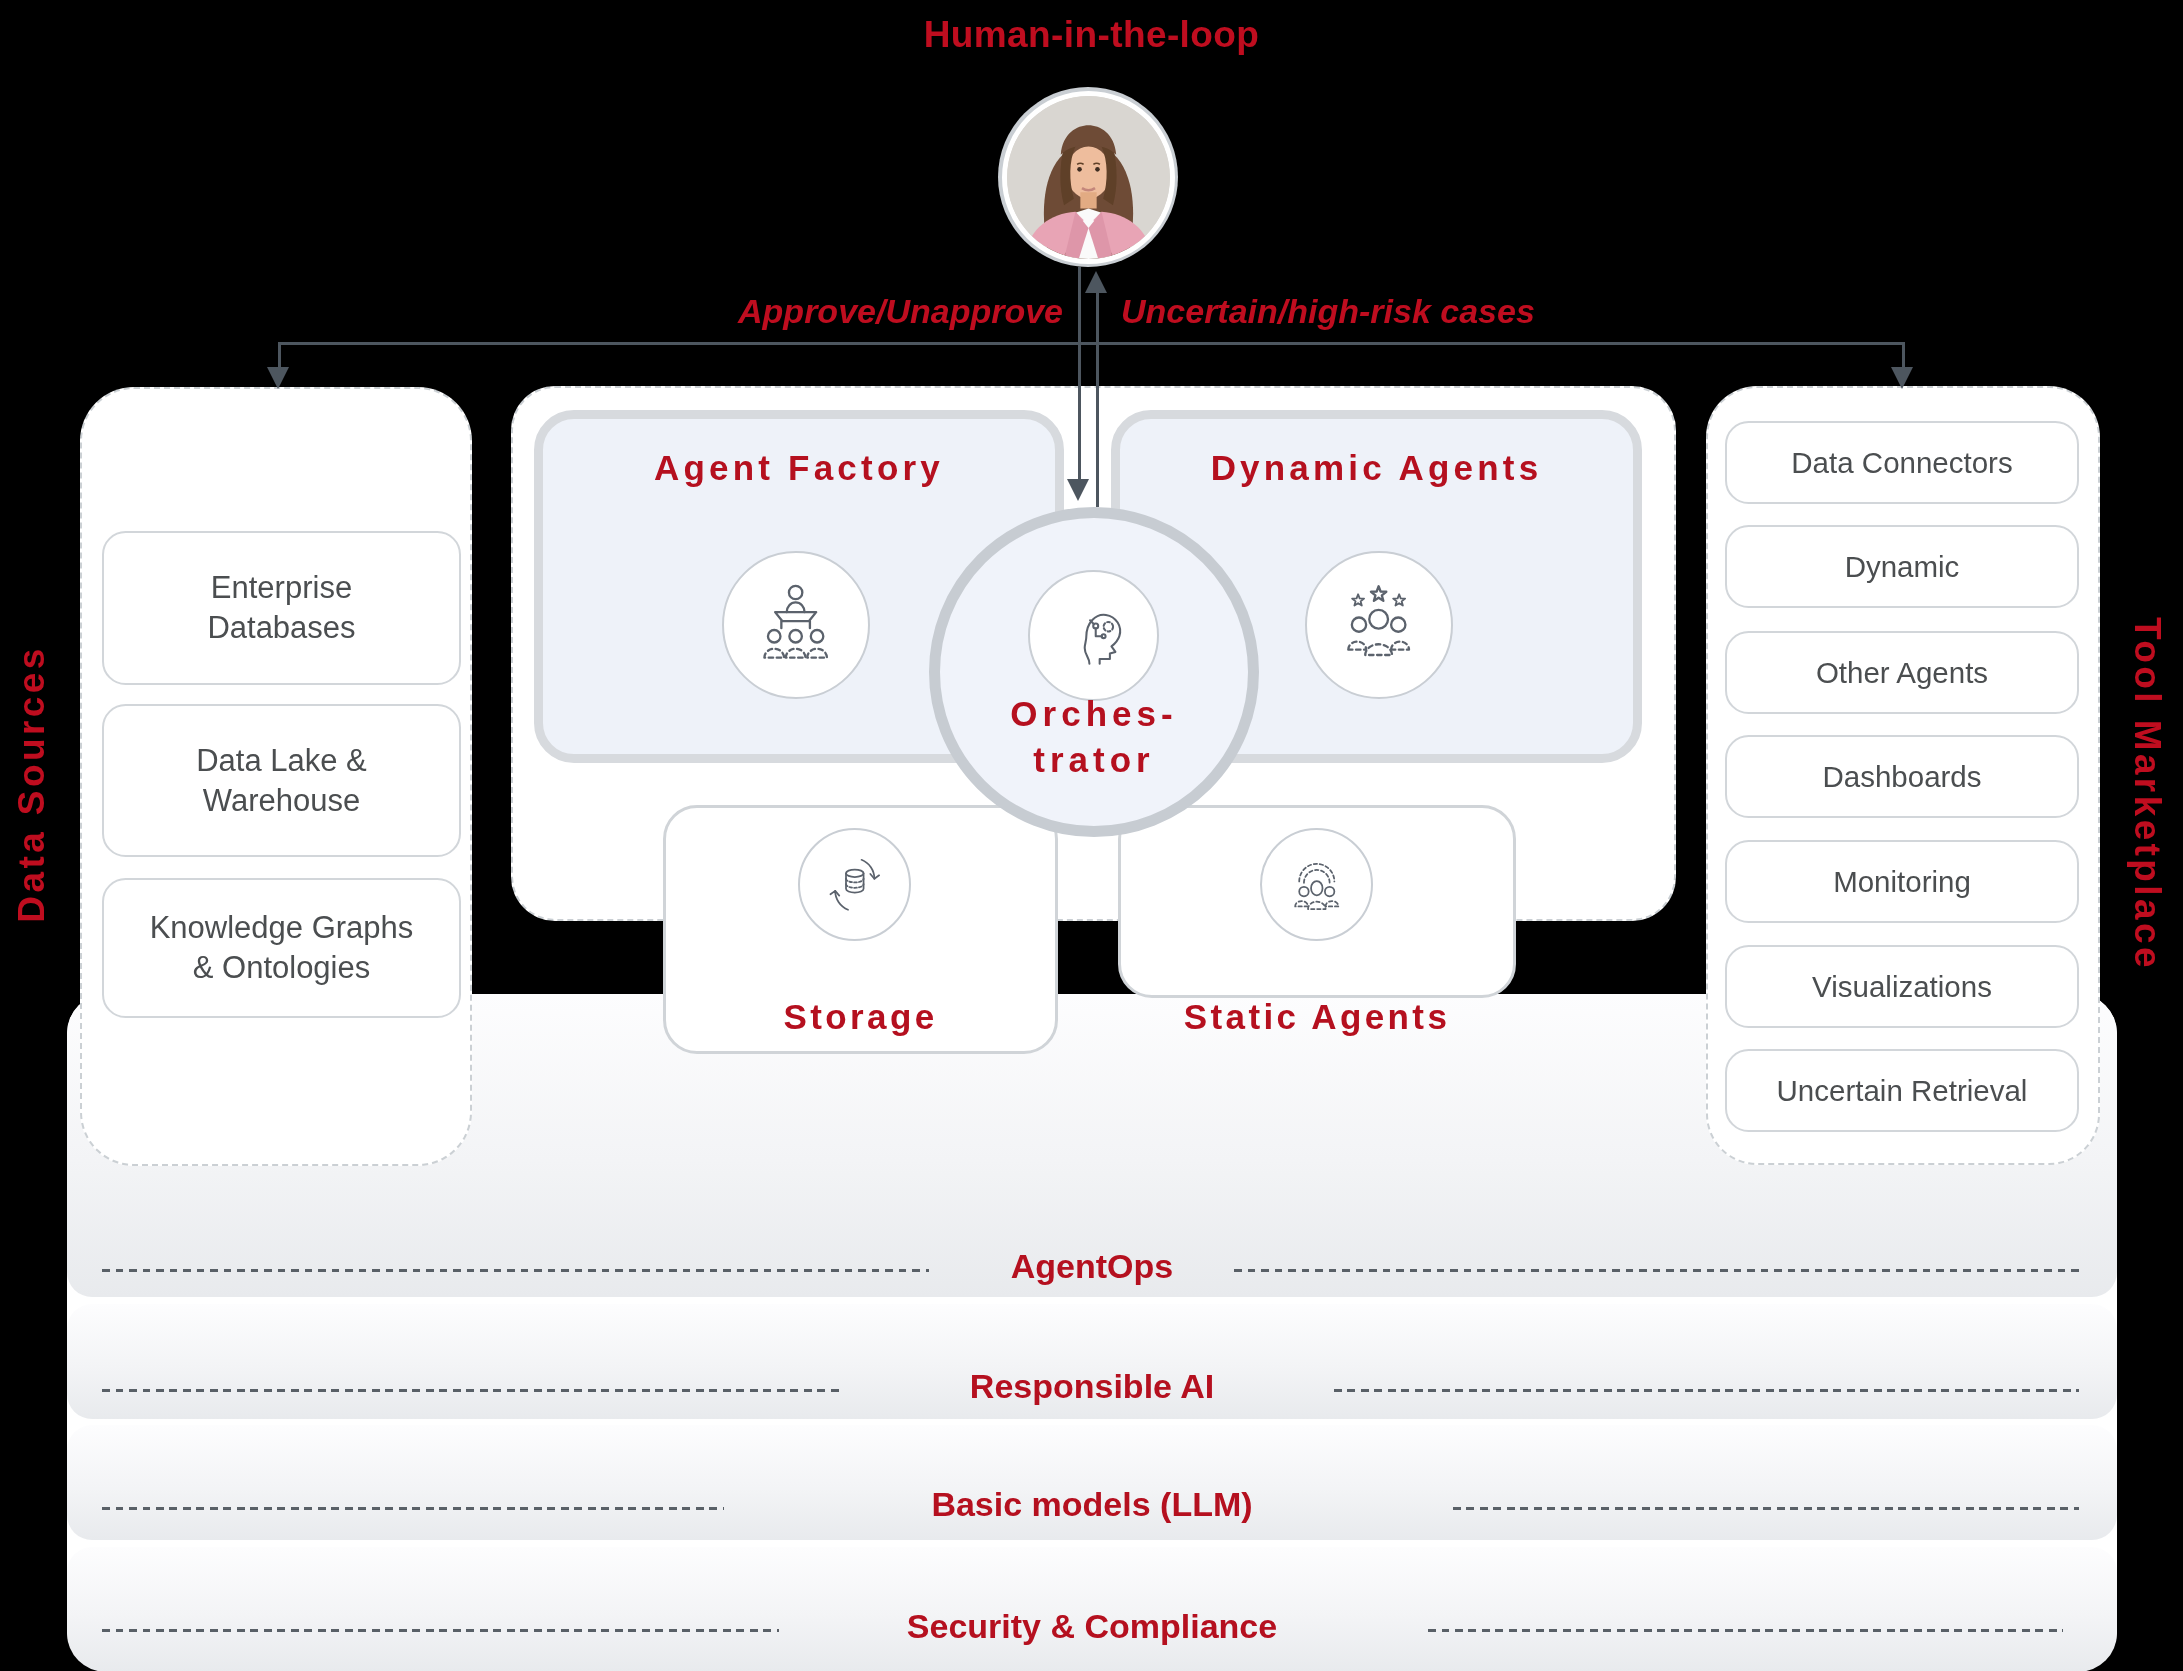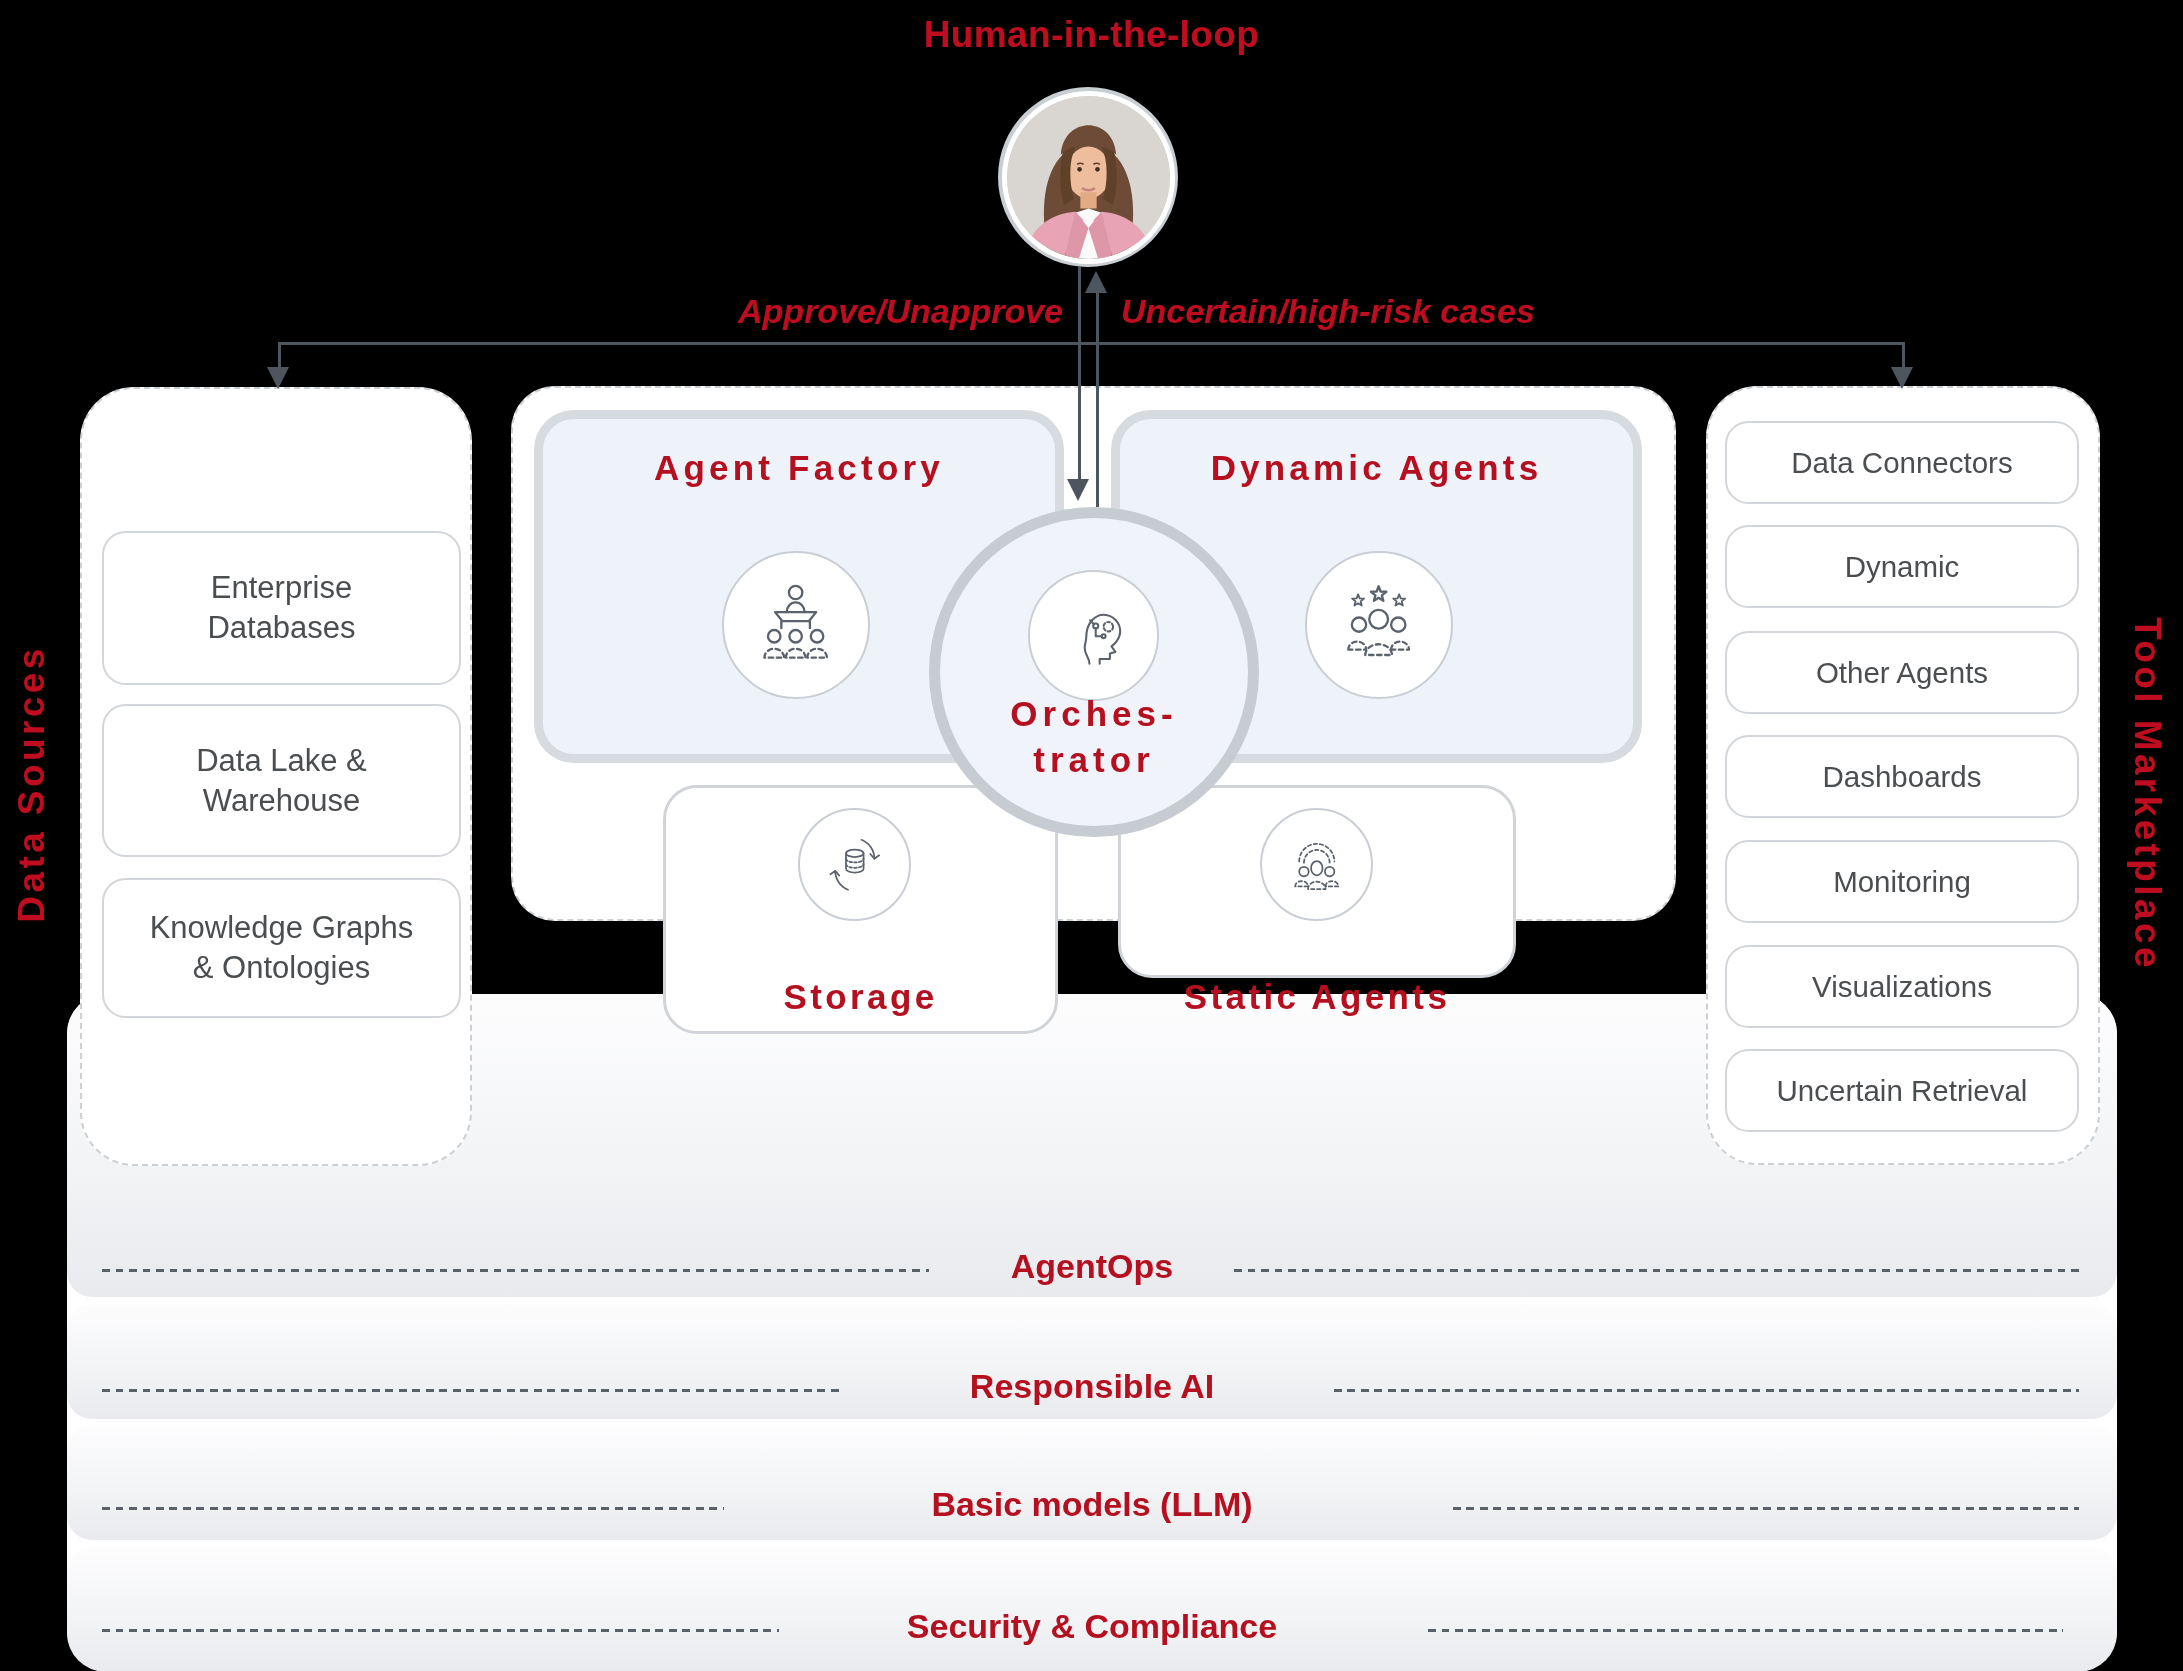--- a/index.html
+++ b/index.html
@@ -42,21 +42,21 @@
            border:2.5px dashed #cbd0d4;border-radius:44px;box-sizing:border-box;}
   .agent-card{background:#eef2f9;border:9.3px solid #d7dade;border-radius:40px;box-sizing:border-box;}
   .card-title{margin-top:29px;text-align:center;font-size:35px;font-weight:bold;letter-spacing:4.2px;color:#b5101f;}
   .icon-circle{position:absolute;background:#fff;border:2.5px solid #c9ced4;border-radius:50%;
                display:flex;align-items:center;justify-content:center;box-sizing:border-box;}
   .icon-circle svg{width:62%;height:62%;}
   .orch{left:929px;top:507px;width:330px;height:330px;border-radius:50%;background:#f0f3fa;
         border:11px solid #c7ccd2;box-sizing:border-box;}
   .orch-label{position:absolute;top:173px;left:0;width:100%;text-align:center;color:#b5101f;
               font-size:35px;font-weight:bold;letter-spacing:5px;line-height:46px;}
-  .small-card{background:#fff;border:3.4px solid #d0d4d8;border-radius:34px;box-sizing:border-box;}
+  .small-card{background:#fff;border:3.4px solid #d0d4d8;border-radius:34px;box-sizing:border-box;margin-top:20px;}
   .small-card .card-label{position:absolute;top:189px;left:0;width:100%;text-align:center;
                           font-size:35px;font-weight:bold;letter-spacing:3.4px;color:#b5101f;}
 
   
   .panel{left:67px;top:994px;width:2050px;height:677px;background:#fff;border-radius:40px;}
   .band{position:absolute;left:0;width:100%;
         background:linear-gradient(180deg,#fdfdfe 0%,#f3f4f6 55%,#e8eaed 100%);}
   .band.b1{top:0;height:303px;border-radius:39px 39px 25px 25px;}
   .band.b2{top:310px;height:115px;border-radius:25px;}
   .band.b3{top:431px;height:115px;border-radius:25px;}

